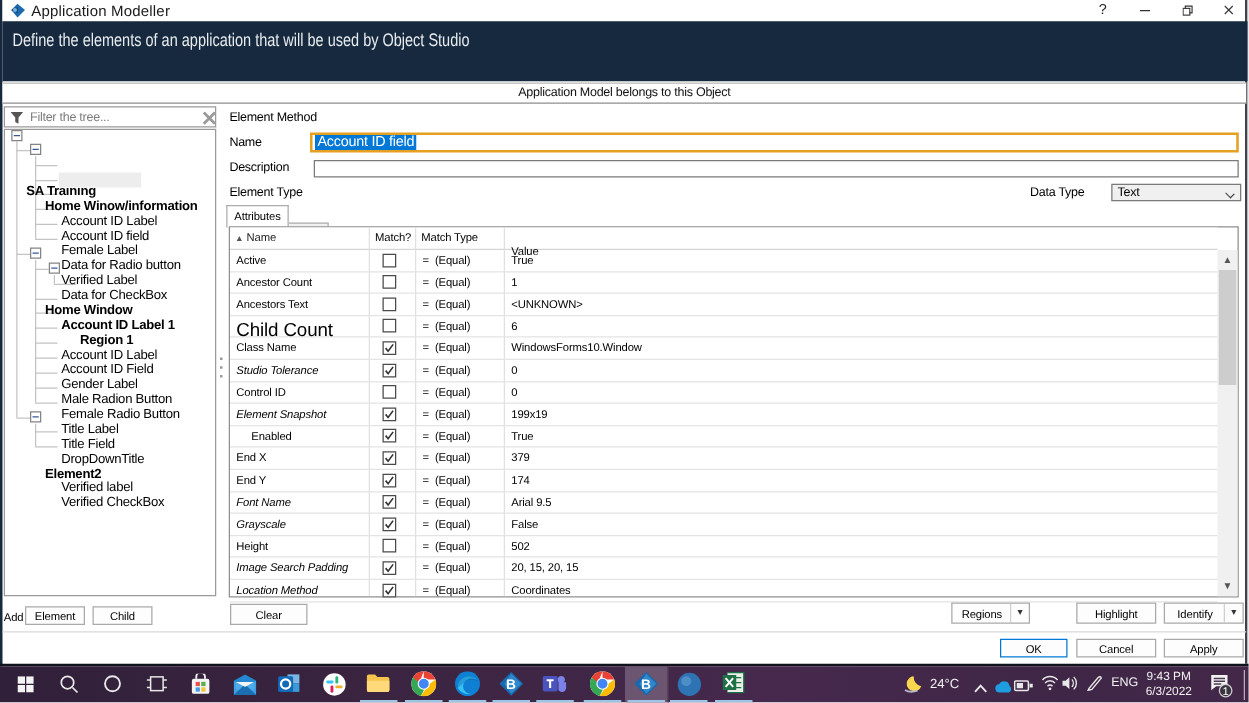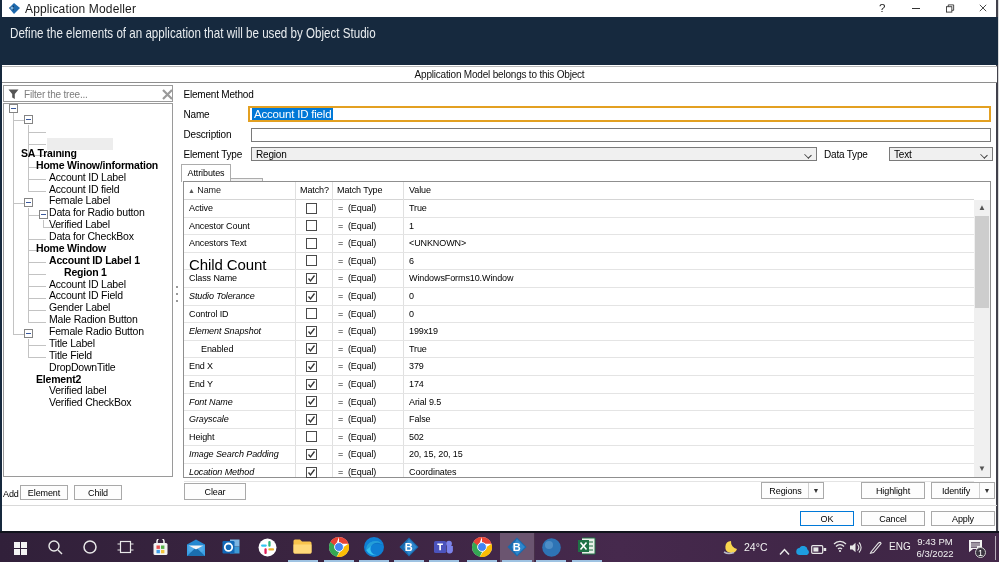--- a/index.html
+++ b/index.html
@@ -133,39 +133,35 @@
   <div class="abs" style="left:176px;top:300px;width:2px;height:2px;background:#999;"></div>
 
   <span class="abs lbl" style="left:183.5px;top:89px;">Element Method</span>
   <span class="abs lbl" style="left:183.5px;top:109px;">Name</span>
   <div class="abs" style="left:248px;top:106px;width:743px;height:16px;background:#fff;border:2px solid #e3a021;">
     <span class="abs" style="left:2px;top:0px;background:#0078d7;color:#fff;font-size:11.5px;letter-spacing:-0.2px;padding:0 2px;line-height:12px;">Account ID field</span>
   </div>
   <span class="abs lbl" style="left:183.5px;top:129px;">Description</span>
   <div class="field" style="left:251px;top:128px;width:740px;height:14px;"></div>
   <span class="abs lbl" style="left:183.5px;top:148.5px;">Element Type</span>
-  <div class="combo" style="left:251px;top:147px;width:566px;height:14px;">
-    <span class="tx">Region</span>
-      <span class="ar"></span>
-  </div>
   <span class="abs lbl" style="left:824px;top:148.5px;">Data Type</span>
   <div class="combo" style="left:889px;top:147px;width:104px;height:14px;">
     <span class="tx">Text</span>
       <span class="ar"></span>
   </div>
 
   <div class="abs" style="left:230px;top:167px;width:33px;height:29px;background:#f0f0f0;border:1px solid #acacac;font-size:9px;letter-spacing:-0.1px;text-align:center;line-height:14px;margin-top:11px;">Notes</div>
   <div class="abs" style="left:181px;top:164px;width:50px;height:18px;background:#fff;border:1px solid #acacac;border-bottom:none;font-size:9px;letter-spacing:-0.1px;text-align:center;line-height:17px;">Attributes</div>
 
   <div class="abs" style="left:183px;top:181px;width:808px;height:297px;background:#fff;border:1px solid #8f8f8f;" id="tablebox">
       <div class="abs" style="left:0;top:0;width:790px;height:18px;background:#fff;border-bottom:1px solid #d5d5d5;"></div>
       <div class="abs" style="left:4px;top:3px;font-size:9px;letter-spacing:-0.1px;color:#1a1a1a;"><span style="font-size:7px;color:#555;">▲</span> Name</div>
       <div class="abs" style="left:116px;top:3px;font-size:9px;letter-spacing:-0.1px;">Match?</div>
       <div class="abs" style="left:153px;top:3px;font-size:9px;letter-spacing:-0.1px;">Match Type</div>
-      <div class="abs" style="left:225px;top:3px;font-size:9px;letter-spacing:-0.1px;">Value</div>
+      <div class="abs" style="left:225px;top:14px;font-size:9px;letter-spacing:-0.1px;">Value</div>
       <div class="vline" style="left:111px;top:0;height:295px;background:#e0e0e0;"></div>
       <div class="vline" style="left:148px;top:0;height:295px;background:#e0e0e0;"></div>
       <div class="vline" style="left:219px;top:0;height:295px;background:#e0e0e0;"></div>
       <div class="abs" style="left:0;top:18px;width:790px;height:17.6px;border-bottom:1px solid #e4e4e4;"></div>
       <div class="abs" style="left:5px;top:21px;font-size:9px;letter-spacing:-0.1px;">Active</div>
       <div class="abs" style="left:122px;top:20.5px;width:11px;height:11px;border:1px solid #4a4a4a;background:#fff;"></div>
       <div class="abs" style="left:154px;top:21px;font-size:9px;letter-spacing:-0.1px;">=&nbsp;&nbsp;(Equal)</div>
       <div class="abs" style="left:225px;top:21px;font-size:9px;letter-spacing:-0.1px;">True</div>
       <div class="abs" style="left:0;top:35.6px;width:790px;height:17.6px;border-bottom:1px solid #e4e4e4;"></div>
       <div class="abs" style="left:5px;top:38.6px;font-size:9px;letter-spacing:-0.1px;">Ancestor Count</div>

